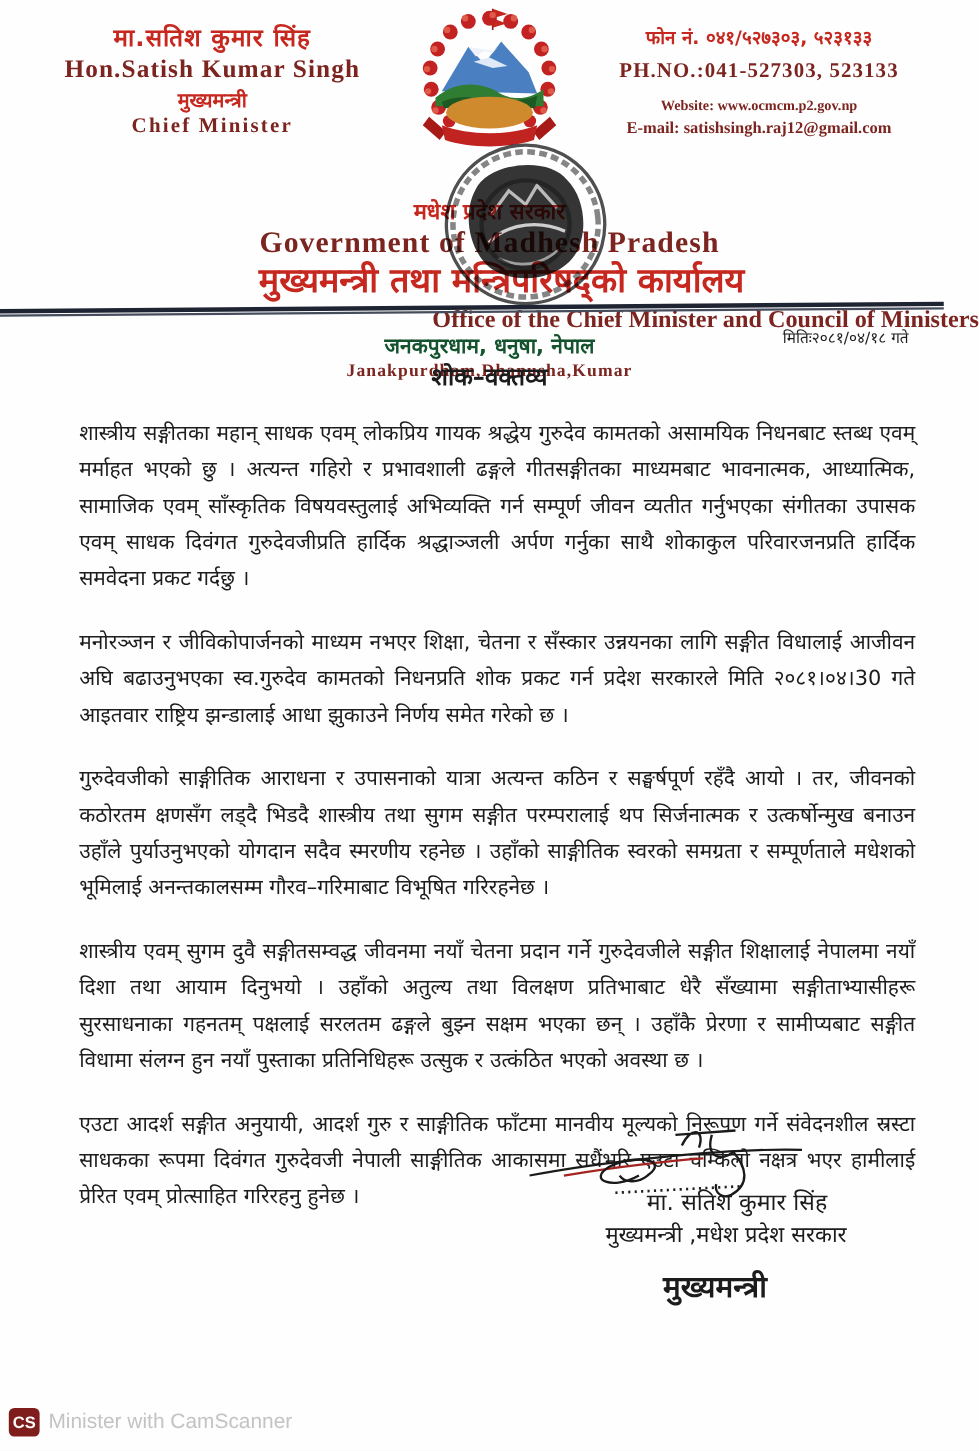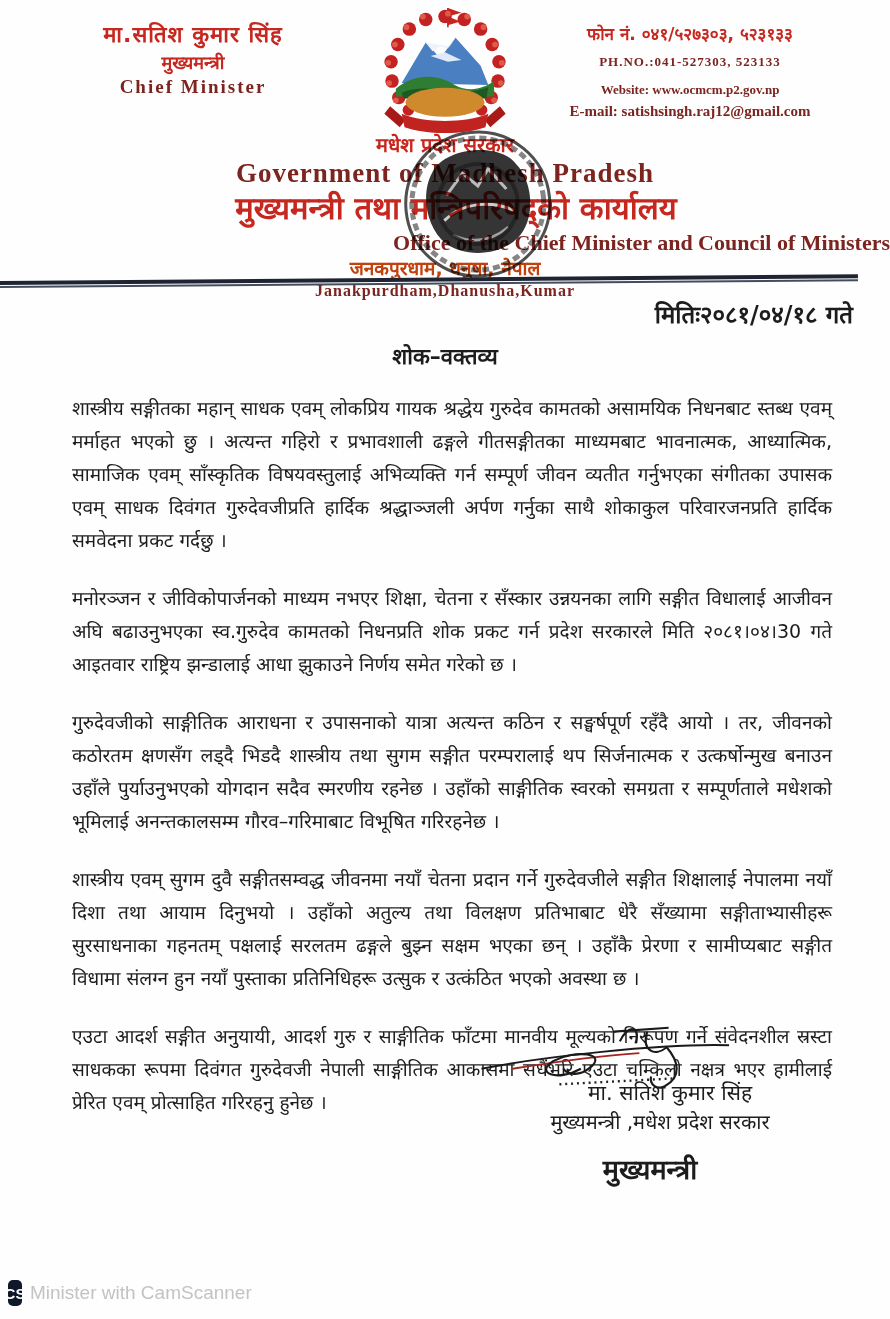--- a/index.html
+++ b/index.html
@@ -9,59 +9,60 @@
     font-family:"DejaVu Sans",sans-serif;color:#1c1c1c;
   }
   
   .hdr-left{position:absolute;left:38px;top:18px;width:310px;text-align:center;}
   .hdr-left .np-name{color:#c6271e;font-weight:bold;font-size:22px;letter-spacing:1px;}
   .hdr-left .en-name{color:#7c241f;font-weight:bold;font-size:23px;font-family:"Liberation Serif",serif;letter-spacing:1px;margin-top:2px;}
   .hdr-left .np-title{color:#c6271e;font-weight:bold;font-size:18px;margin-top:2px;}
   .hdr-left .en-title{color:#7c241f;font-weight:bold;font-size:19px;font-family:"Liberation Serif",serif;letter-spacing:2px;margin-top:2px;}
   .hdr-right{position:absolute;left:505px;top:22px;width:370px;text-align:center;}
   .hdr-right .np-phone{color:#c6271e;font-weight:bold;font-size:17px;}
-  .hdr-right .en-phone{color:#7c241f;font-weight:bold;font-size:13px;font-family:"Liberation Serif",serif;letter-spacing:1px;margin-top:9px;}
+  .hdr-right .en-phone{color:#7c241f;font-weight:bold;font-size:19px;font-family:"Liberation Serif",serif;letter-spacing:1px;margin-top:9px;}
   .hdr-right .website{color:#7c241f;font-weight:bold;font-size:13px;font-family:"Liberation Serif",serif;margin-top:12px;}
   .hdr-right .email{color:#7c241f;font-weight:bold;font-size:15px;font-family:"Liberation Serif",serif;margin-top:5px;}
   .emblem{position:absolute;left:372px;top:6px;width:146px;height:130px;}
   .hdr-center{position:absolute;left:0;top:134px;width:890px;text-align:center;line-height:1.15;}
-  .hdr-center .gov-np{color:#c6271e;font-weight:bold;font-size:20px;}
+  .hdr-center .gov-np{color:#c6271e;font-weight:bold;font-size:20px;margin-top:47px;}
   .hdr-center .gov-en{color:#7c241f;font-weight:bold;font-size:27px;font-family:"Liberation Serif",serif;letter-spacing:1px;margin-top:1px;}
   .hdr-center .office-np{color:#c6271e;font-weight:bold;font-size:31px;margin-top:2px;padding-left:22px;}
   .hdr-center .office-en{color:#7c241f;font-weight:bold;font-size:22px;font-family:"Liberation Serif",serif;margin-top:3px;text-align:right;}
-  .hdr-center .place-np{color:#c2410c;font-weight:bold;font-size:19px;margin-top:3px;}
+  .hdr-center .place-np{color:#14532d;font-weight:bold;font-size:19px;margin-top:3px;}
   .hdr-center .place-en{color:#7c241f;font-weight:bold;font-size:16px;font-family:"Liberation Serif",serif;letter-spacing:1px;margin-top:2px;}
   .stamp{position:absolute;left:388px;top:122px;width:180px;height:168px;mix-blend-mode:multiply;opacity:.93;transform:rotate(-6deg);}
   .rule{position:absolute;left:0;top:281px;width:858px;transform:rotate(-0.45deg);transform-origin:left center;}
   .rule .r1{height:4px;background:#1e2432;}
   .rule .r2{height:2px;background:#454c5c;margin-top:1px;}
   
   .letter{position:absolute;left:0;top:297px;width:890px;}
-  .date-line{text-align:right;padding-right:37px;font-size:24px;font-weight:bold;}
+  .date-line{text-align:right;padding-right:64px;font-size:14px;font-weight:normal;}
   .doc-title{text-align:center;font-size:22px;font-weight:bold;margin:10px 0 22px;}
   .letter p{margin:0 0 25px;padding:0 58px 0 72px;text-align:justify;font-size:19px;line-height:33px;}
   
   .sig-svg{position:absolute;left:470px;top:1018px;width:290px;height:78px;}
   .sig-name{position:absolute;left:500px;top:1078px;width:340px;text-align:center;font-size:21px;}
   .sig-desig{position:absolute;left:470px;top:1108px;width:380px;text-align:center;font-size:20px;}
   .sig-post{position:absolute;left:480px;top:1150px;width:340px;text-align:center;font-size:27px;font-weight:bold;}
   
   .footer{position:absolute;left:8px;top:1280px;display:flex;align-items:center;gap:8px;}
-  .cs-badge{width:14px;height:26px;background:#0f172a;border-radius:5px;color:#ffffff;
+  .cs-badge{width:28px;height:26px;background:#7f1d1d;border-radius:5px;color:#ffffff;
     font-family:"Liberation Sans",sans-serif;font-weight:bold;font-size:15px;
     display:flex;align-items:center;justify-content:center;}
   .cs-text{color:#c3c3c3;font-family:"Liberation Sans",sans-serif;font-size:19px;}
 </style>
 </head>
 <body>
 
 <div class="page">
 
   <div class="hdr-left">
     <div class="np-name">मा.सतिश कुमार सिंह</div>
+    <div class="en-name">Hon.Satish Kumar Singh</div>
     <div class="np-title">मुख्यमन्त्री</div>
     <div class="en-title">Chief Minister</div>
   </div>
 
   <div class="hdr-right">
     <div class="np-phone">फोन नं. ०४१/५२७३०३, ५२३१३३</div>
     <div class="en-phone">PH.NO.:041-527303, 523133</div>
     <div class="website">Website: www.ocmcm.p2.gov.np</div>
     <div class="email">E-mail: satishsingh.raj12@gmail.com</div>
   </div>

